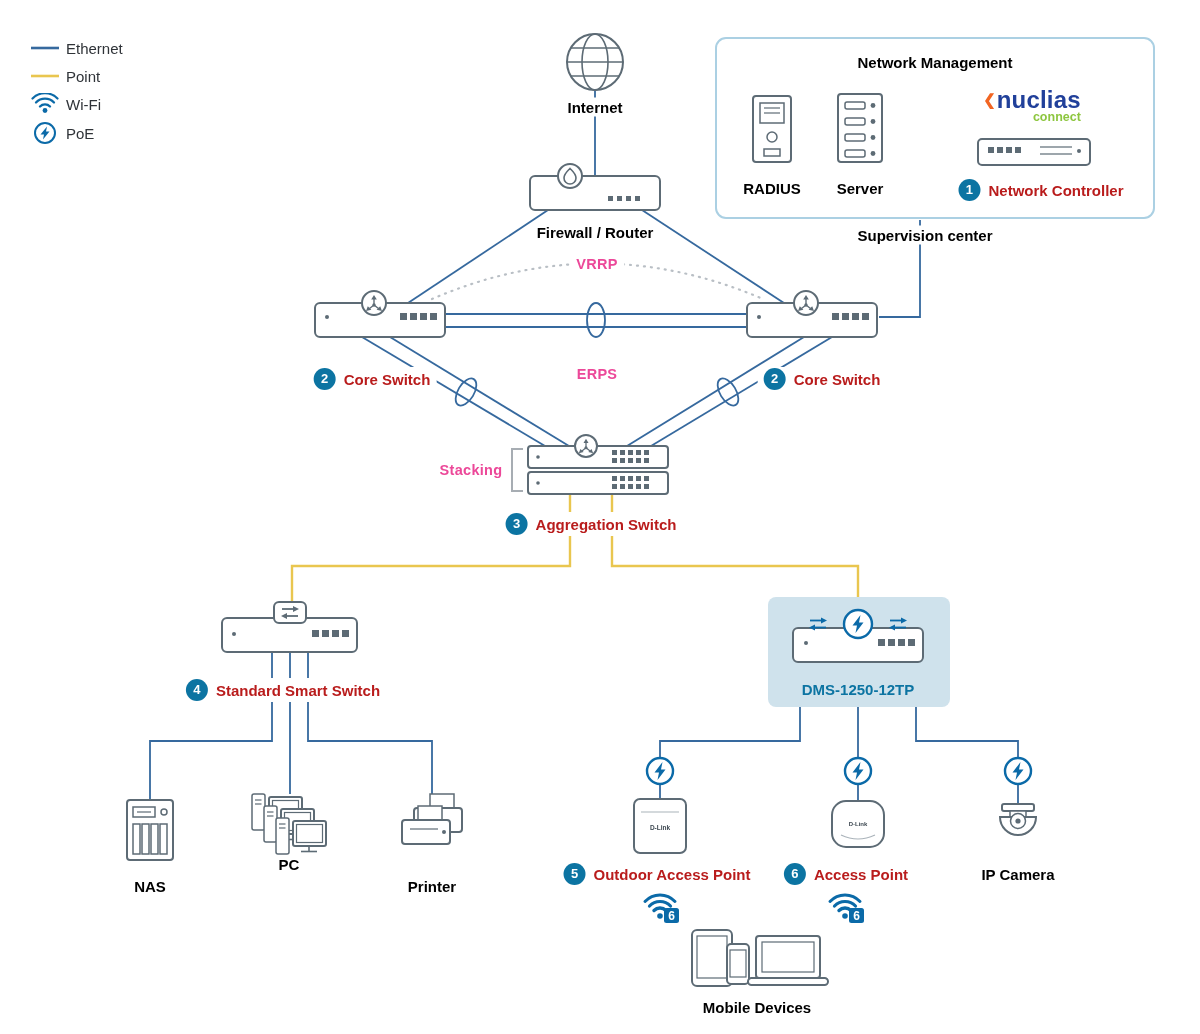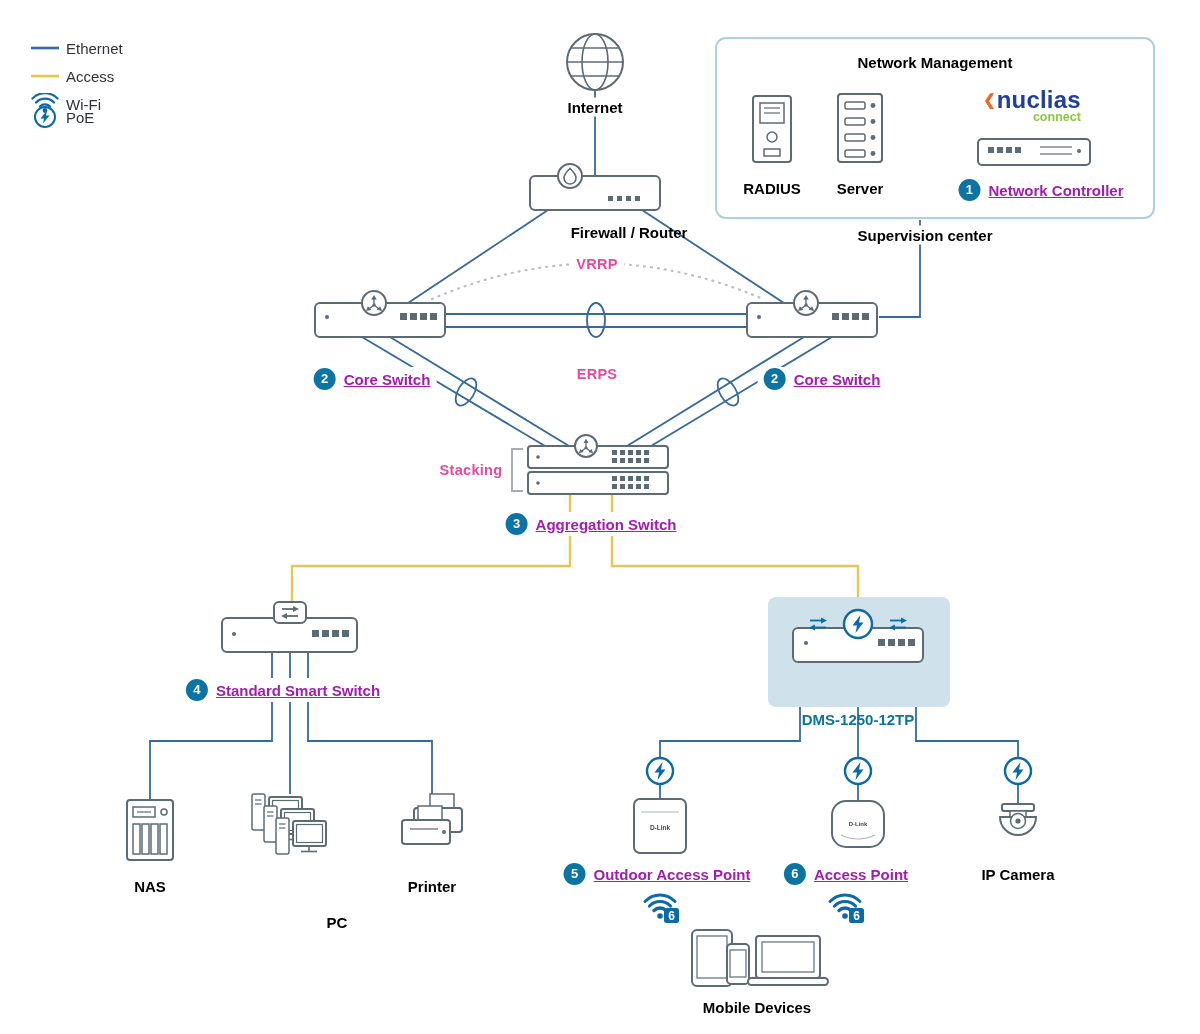--- a/index.html
+++ b/index.html
@@ -22,21 +22,21 @@
          font-size:15px; font-weight:600; color:#000000; }
   .teal { color:#0c74a2; font-weight:700; }
   .muted { color:#ec4899; font-weight:700; font-size:14.5px; letter-spacing:.3px; }
   .bgw { background:#fff; padding:1px 6px; }
 
   .noderow { position:absolute; transform:translate(-50%,-50%); display:flex; align-items:center;
              gap:8px; white-space:nowrap; }
   .noderow.bgw { padding:1px 6px; }
   .badge { flex:0 0 auto; width:22px; height:22px; border-radius:50%; background:#0c74a2;
            color:#fff; font-size:13px; font-weight:700; line-height:22px; text-align:center; }
-  .nlabel { font-size:15px; font-weight:700; color:#a21caf;text-decoration:underline; }
+  .nlabel { font-size:15px; font-weight:700; color:#b91c1c; }
 
   .legend-row { position:absolute; display:flex; align-items:center; gap:6px; height:26px; }
   .licon { width:30px; display:flex; align-items:center; justify-content:center; }
   .ltext { font-size:15px; color:#2f3338; }
 
   .brand { position:absolute; transform:translate(-50%,-50%); display:flex; flex-direction:column;
            align-items:flex-end; line-height:1.05; }
   .brow { display:flex; align-items:center; }
   .chev { color:#f26522; font-weight:700; font-size:15px; margin-right:1px; }
   .bname { color:#21409a; font-weight:700; font-size:24px; letter-spacing:.2px; }
@@ -364,52 +364,52 @@
         </svg>
     </span>
     <span class="ltext">Ethernet</span>
   </div>
   <div class="legend-row" style="left:30px; top:63px;">
     <span class="licon">
       <svg width="30" height="8" viewBox="0 0 30 8">
           <line x1="1" y1="4" x2="29" y2="4" stroke="#e9c64f" stroke-width="2.6"></line>
         </svg>
     </span>
-    <span class="ltext">Access</span>
+    <span class="ltext">Point</span>
   </div>
   <div class="legend-row" style="left:30px; top:91px;">
     <span class="licon">
       <svg width="28" height="22" viewBox="0 0 28 22">
         <path d="M 9 13.5 A 7 7 0 0 1 19 13.5" stroke="#0b6aa8" stroke-width="2.4" fill="none" stroke-linecap="round"></path>
         <path d="M 5 9.5 A 12.5 12.5 0 0 1 23 9.5" stroke="#0b6aa8" stroke-width="2.3" fill="none" stroke-linecap="round"></path>
         <path d="M 1.5 5.5 A 17.5 17.5 0 0 1 26.5 5.5" stroke="#0b6aa8" stroke-width="2.2" fill="none" stroke-linecap="round"></path>
         <circle cx="14" cy="17.5" r="2.4" fill="#0b6aa8"></circle>
       </svg>
     </span>
     <span class="ltext">Wi-Fi</span>
   </div>
-  <div class="legend-row" style="left:30px; top:104px;">
+  <div class="legend-row" style="left:30px; top:120px;">
     <span class="licon">
       <svg width="24" height="24" viewBox="0 0 24 24">
         <circle cx="12" cy="12" r="10" fill="none" stroke="#0b6aa8" stroke-width="2"></circle>
         <path d="M 14 5.5 L 7.5 13.5 L 11 13.5 L 10 18.5 L 16.5 10.5 L 13 10.5 Z" fill="#0b6aa8"></path>
       </svg>
     </span>
     <span class="ltext">PoE</span>
   </div>
 
   <div class="lbl bgw" style="left:595px; top:107px;">Internet</div>
-  <div class="lbl" style="left:629px; top:232px;">Firewall / Router</div>
+  <div class="lbl" style="left:595px; top:232px;">Firewall / Router</div>
   <div class="lbl muted bgw" style="left:597px; top:264px;">VRRP</div>
   <div class="lbl muted" style="left:597px; top:374px;">ERPS</div>
   <div class="lbl muted" style="left:471px; top:470px;">Stacking</div>
-  <div class="lbl teal" style="left:858px; top:719px;text-align:right;">DMS-1250-12TP</div>
+  <div class="lbl teal" style="left:858px; top:689px;text-align:right;">DMS-1250-12TP</div>
   <div class="lbl" style="left:1018px; top:874px;">IP Camera</div>
   <div class="lbl" style="left:150px; top:886px;">NAS</div>
-  <div class="lbl" style="left:289px; top:922px;margin-left:48px;">PC</div>
+  <div class="lbl" style="left:289px; top:864px;">PC</div>
   <div class="lbl" style="left:432px; top:886px;">Printer</div>
   <div class="lbl" style="left:757px; top:1007px;">Mobile Devices</div>
 
   <div class="lbl" style="left:935px; top:62px;">Network Management</div>
   <div class="lbl" style="left:772px; top:188px;">RADIUS</div>
   <div class="lbl" style="left:860px; top:188px;">Server</div>
   <div class="lbl bgw" style="left:925px; top:235px;">Supervision center</div>
 
   <div class="brand" style="left:1032px; top:106px;">
     <div class="brow">

